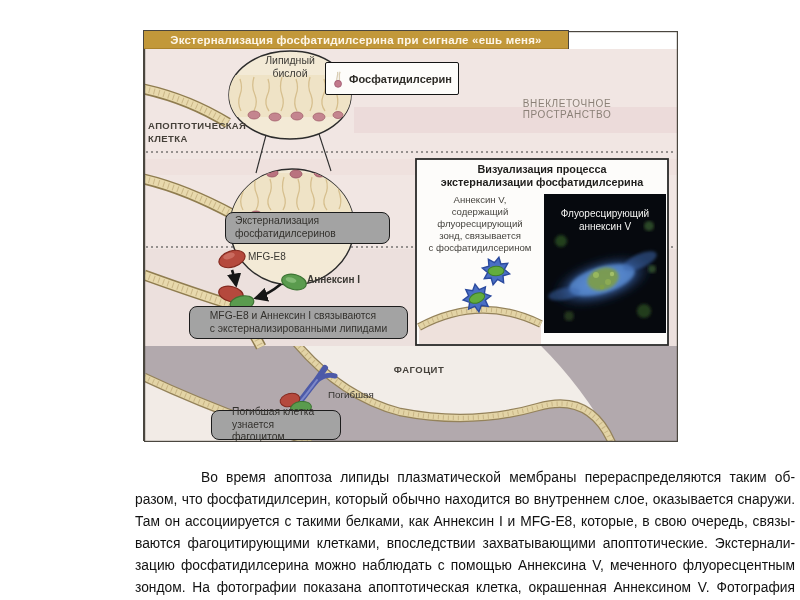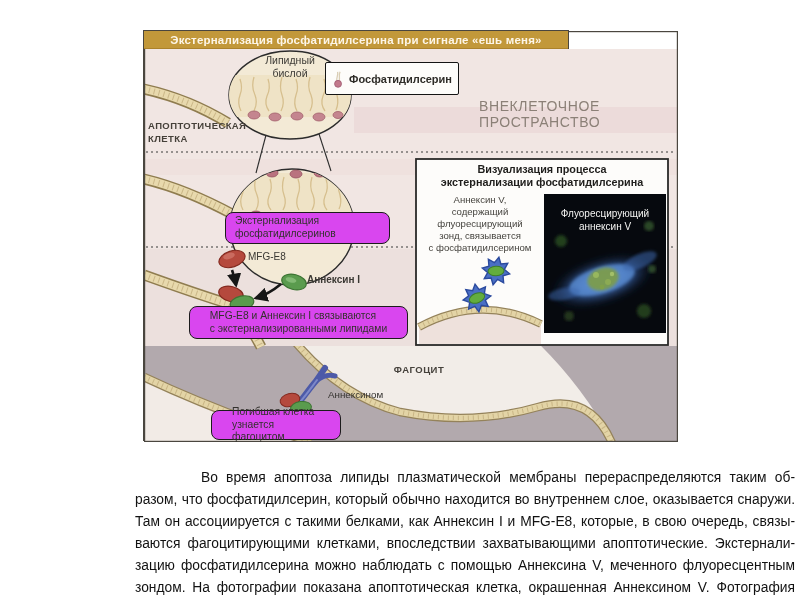--- a/index.html
+++ b/index.html
@@ -24,26 +24,26 @@
   }
   svg.art { position:absolute; left:0; top:0; z-index:1; }
 
   .ov { position:absolute; z-index:6; }
   .lbl-lipid { left:96px; top:23px; width:100px; text-align:center;
     font-size:10.5px; color:#3c3a35; line-height:13px; }
   .box-ps { left:181px; top:31px; width:134px; height:33px;
     background:#fdfcfa; border:1.6px solid #141414; border-radius:2px;
     display:flex; align-items:center; gap:5px; padding:8px 6px; box-sizing:border-box;
     font-size:11px; font-weight:bold; color:#2e2c28; }
-  .lbl-extra { left:335px; top:67px; width:176px; 
-    font-size:14px; color:#8b8077; letter-spacing:.6px; }
+  .lbl-extra { left:335px; top:67px; width:176px; text-align:center;
+    font-size:10px; color:#8b8077; letter-spacing:.6px; }
   .lbl-apop { left:4px; top:89px; width:110px;
     font-size:9.5px; font-weight:bold; color:#454039; letter-spacing:.4px; line-height:12.5px; }
   .callout {
-    background:#d946ef; border:1.4px solid #1c1c1c; border-radius:8px;
+    background:#a3a3a3; border:1.4px solid #1c1c1c; border-radius:8px;
     font-size:10.3px; color:#33312d; line-height:12.8px;
     display:flex; align-items:center; box-sizing:border-box;
   }
   .box-ext { left:81px; top:181px; width:165px; height:32px; padding:3px 9px; }
   .lbl-mfg { left:104px; top:220px; font-size:10px; color:#3a3833; }
   .lbl-anx1 { left:163px; top:243px; font-size:10px; color:#3a3833;font-weight:bold; }
   .box-bind { left:45px; top:275px; width:219px; height:33px; padding:3px 8px;
     justify-content:center; text-align:left; }
   .viz-title { left:274px; top:132px; width:248px; text-align:center;
     font-size:10.8px; font-weight:bold; color:#1f1e1c; line-height:13px; }
@@ -284,21 +284,21 @@
 экстернализации фосфатидилсерина</div>
   <div class="ov viz-note pre">Аннексин V,
 содержащий
 флуоресцирующий
 зонд, связывается
 с фосфатидилсерином</div>
   <div class="ov micro-label pre">Флуоресцирующий
 аннексин V</div>
 
   <div class="ov lbl-phag">ФАГОЦИТ</div>
-  <div class="ov lbl-integrins">Аннексином</div>
+  <div class="ov lbl-integrins">Погибшая</div>
   <div class="ov callout box-dead pre">Погибшая клетка
 узнается фагоцитом</div>
 </div>
 
 <div class="caption">
   <div class="cap-line indent">Во время апоптоза липиды плазматической мембраны перераспределяются таким об-</div>
   <div class="cap-line">разом, что фосфатидилсерин, который обычно находится во внутреннем слое, оказывается снаружи.</div>
   <div class="cap-line">Там он ассоциируется с такими белками, как Аннексин I и MFG-E8, которые, в свою очередь, связы-</div>
   <div class="cap-line">ваются фагоцитирующими клетками, впоследствии захватывающими апоптотические. Экстернали-</div>
   <div class="cap-line">зацию фосфатидилсерина можно наблюдать с помощью Аннексина V, меченного флуоресцентным</div>

